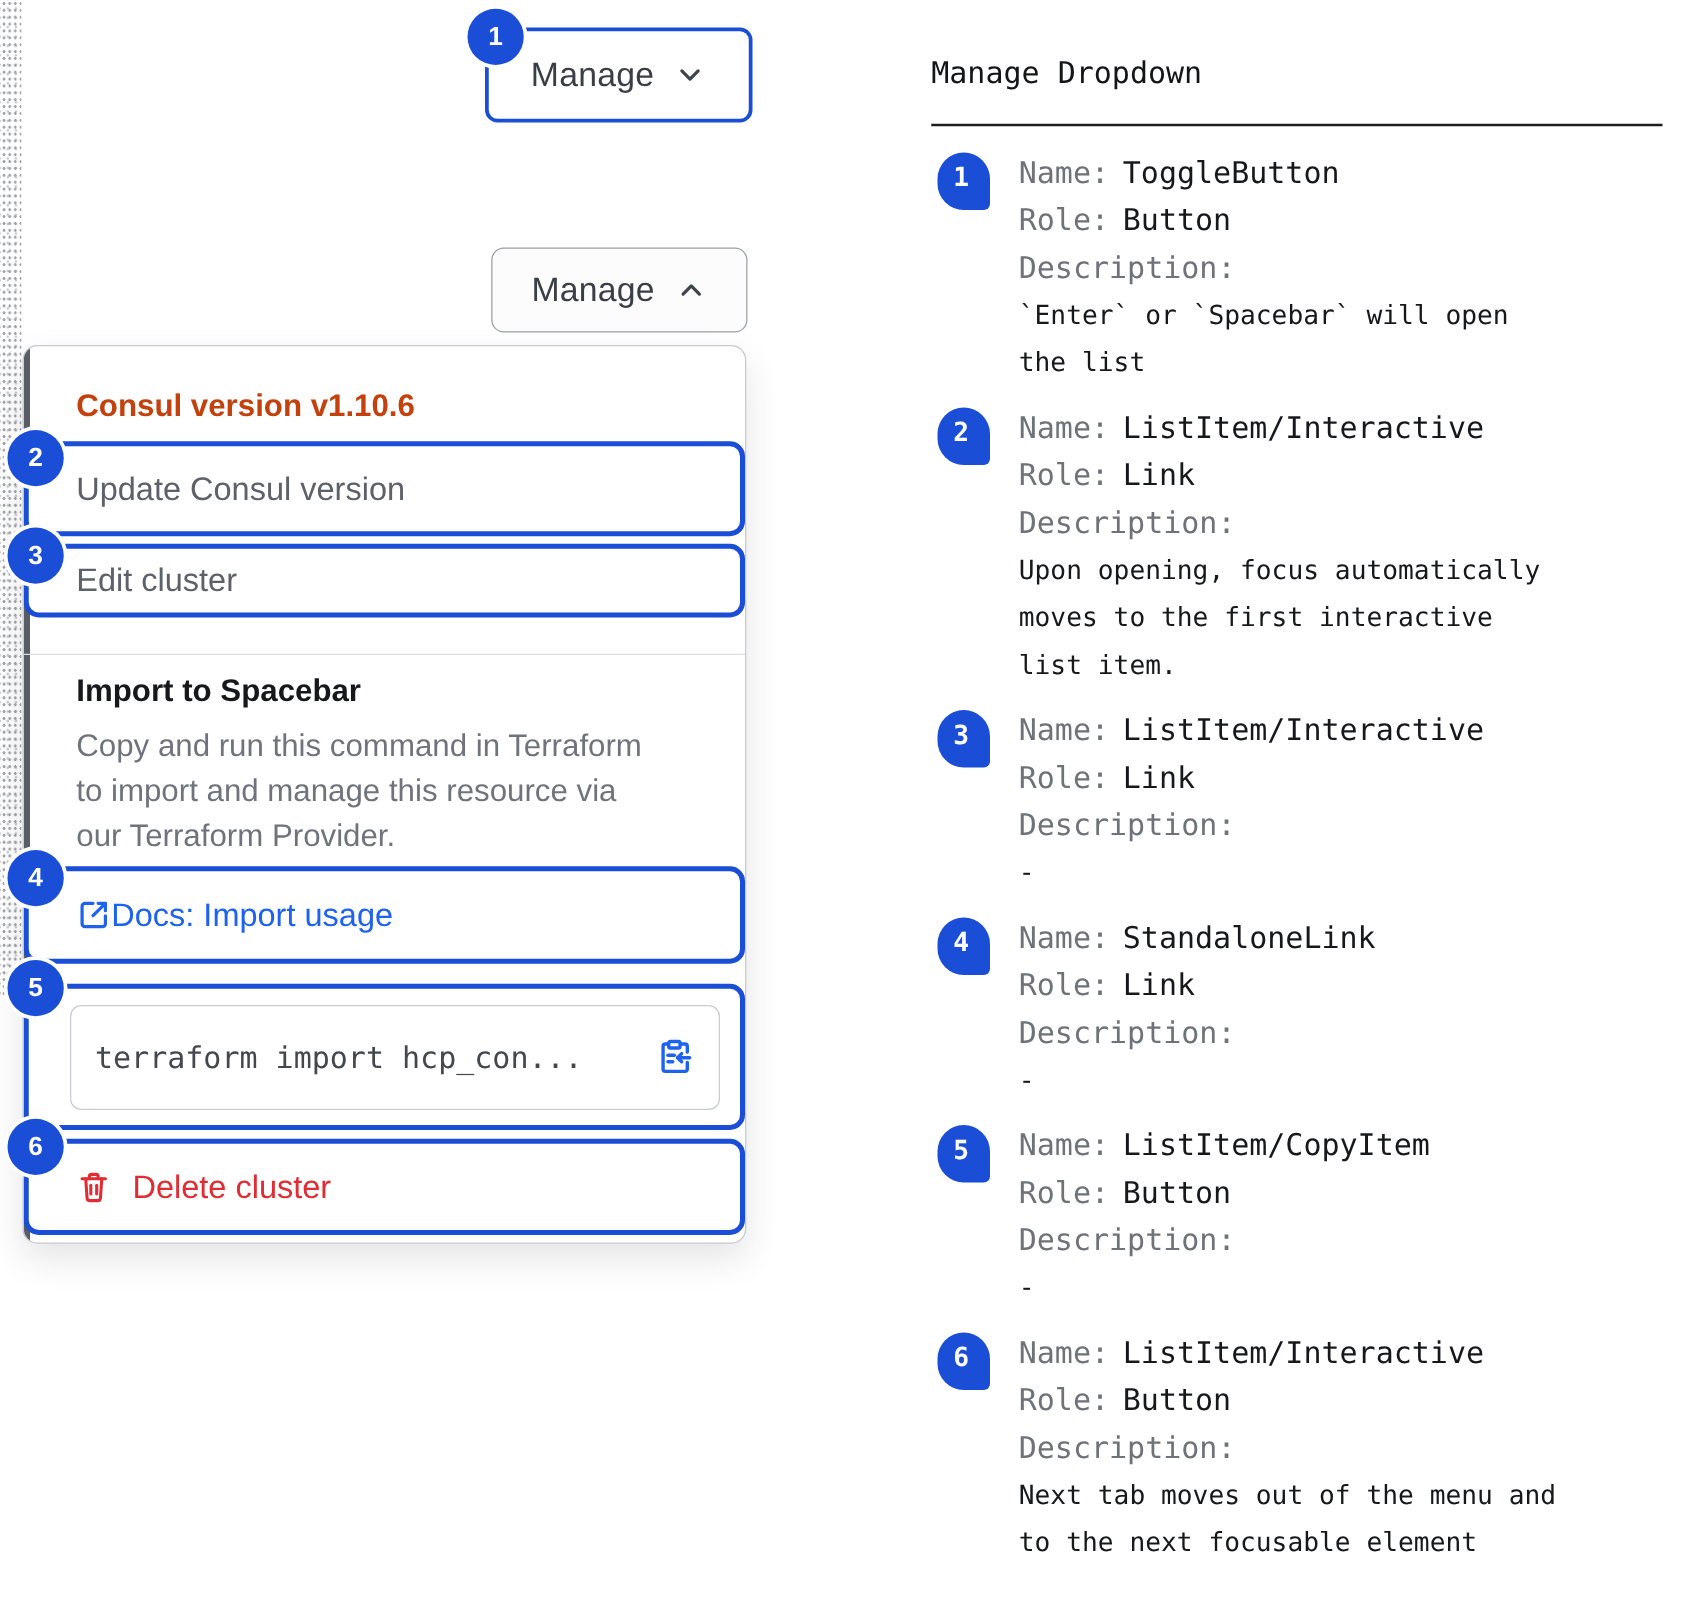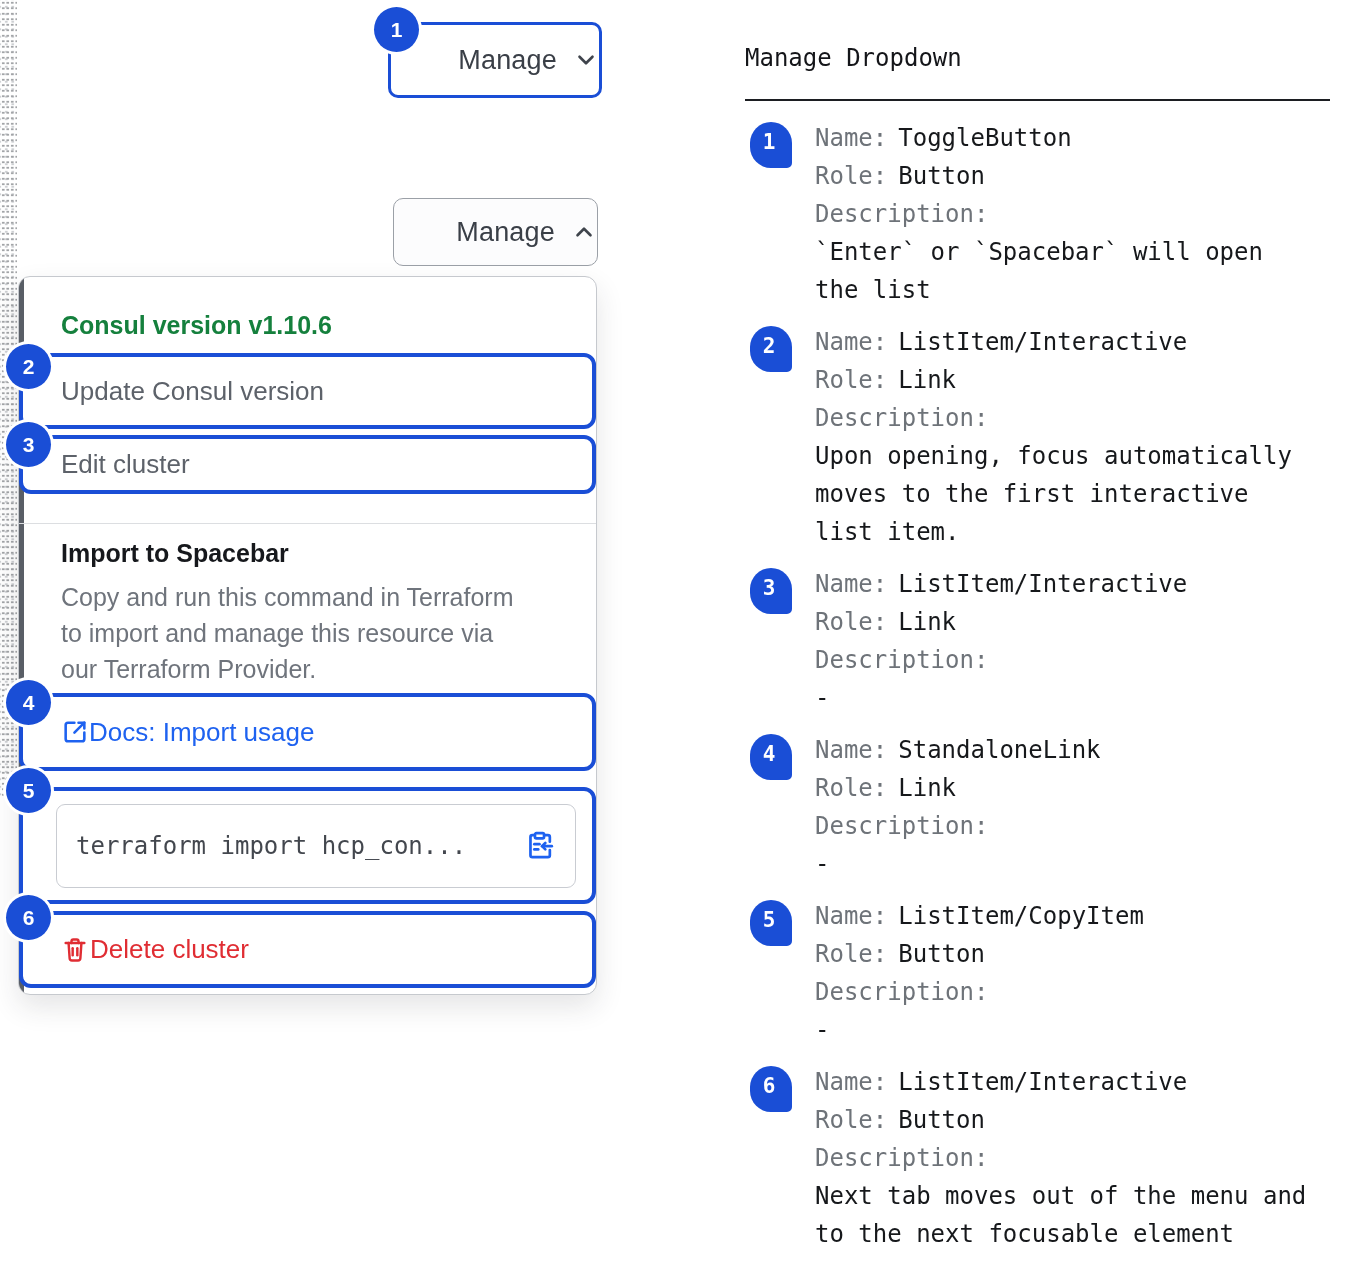--- a/index.html
+++ b/index.html
@@ -18,21 +18,21 @@
     background-image:
       radial-gradient(circle,#30353c 1px,transparent 1.35px),
       radial-gradient(circle,#8d939a 1px,transparent 1.35px);
     background-size:4.5px 5.5px,6.5px 7.5px;
     background-position:1px 0,3px 3px;
     opacity:.45;
   }
 
   
   .btn {
-    position:absolute; display:flex; align-items:center; justify-content:flex-end;
+    position:absolute; display:flex; align-items:center; justify-content:center;
     gap:16px; background:#fff; color:#3a3f47;
     font-size:27px; font-weight:400; letter-spacing:.2px;
     border-radius:10px; cursor:pointer;
   }
   .btn-focused { left:388px; top:22px; width:214px; height:76px; border:3.5px solid #1a4ed6; }
   .btn-plain   { left:393px; top:198px; width:205px; height:68px; border:1.5px solid #9ba0a7; background:#fcfcfd; }
   .btn svg { flex:0 0 auto; }
 
   
   .badge-circle {
@@ -46,21 +46,21 @@
   .panel {
     position:absolute; left:18px; top:276px; width:579px; height:719px;
     background:#fff; border:1.5px solid #c6c9ce; border-radius:12px;
     box-shadow:0 12px 28px rgba(40,44,50,.12);
     overflow:hidden;
   }
   .darkbar { position:absolute; left:0; top:0; bottom:0; width:5px; background:#595e66; }
 
   .menu-header {
     position:absolute; left:42px; top:34px;
-    font-size:25px; font-weight:700; color:#15803d;
+    font-size:25px; font-weight:700; color:#c2410c;
   }
   .focus-box {
     position:absolute; left:0; right:0;
     border:4px solid #1a4ed6; border-radius:12px; background:#fff;
     display:flex; align-items:center; padding:0 16px 0 38px;
     z-index:2; cursor:pointer;
   }
   .menu-label { font-size:26px; color:#5d626a; }
   .divider { position:absolute; left:0; right:0; top:246px; border-top:1.5px solid #dcdee1; }
   .import-title {
@@ -76,21 +76,21 @@
   .copy-row { padding:0 16px 0 33px;align-items:center; }
   .code-box {
     flex:1; height:84px; border:1.5px solid #c9ccd2; border-radius:9px;
     display:flex; align-items:center; justify-content:space-between;
     padding:0 20px 0 19px; background:#fff;
   }
   .code-text {
     font-family:"DejaVu Sans Mono","Liberation Mono",monospace;
     font-size:24px; color:#43474e; white-space:nowrap;
   }
-  .danger-box { gap:1px; }
+  .danger-box { gap:17px; }
   .danger-label { font-size:26px; font-weight:500; color:#e02d33; }
 
   
   .legend {
     position:absolute; left:745px; top:44px; width:585px;
     font-family:"DejaVu Sans Mono","Liberation Mono",monospace;
   }
   .legend-title { font-size:24px; color:#141519; }
   .legend-rule { border:none; border-top:2.5px solid #1c1e22; margin:27px 0 0; }
   .legend-items { margin-top:18px; }
@@ -98,21 +98,21 @@
   .legend-badge {
     position:absolute; left:5px; top:3px; width:42px; height:46px;
     background:#1a4ed6; color:#fff;
     border-radius:21px 21px 5px 21px;
     display:flex; align-items:center; justify-content:center;
     padding:0 4px 6px 0; font-size:21px; font-weight:700;
   }
   .legend-line { font-size:24px; line-height:38px; color:#16181b; }
   .lbl { color:#6e7379; }
   .val { margin-left:11px; color:#16181b; }
-  .legend-desc { font-size:24px; line-height:38px; color:#16181b; white-space:pre-line; }
+  .legend-desc { font-size:21px; line-height:38px; color:#16181b; white-space:pre-line; }
 </style>
 </head>
 <body>
 
 <div class="canvas">
 
   <div class="stipple"></div>
 
   <div class="btn btn-focused">
     <span>Manage</span>

